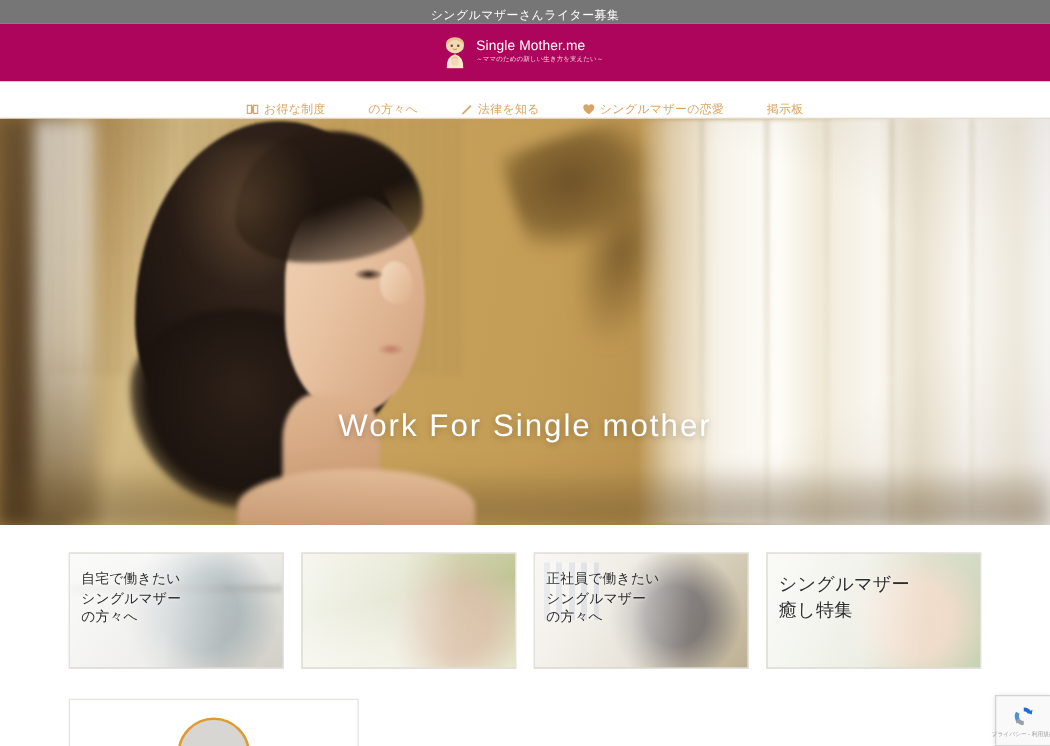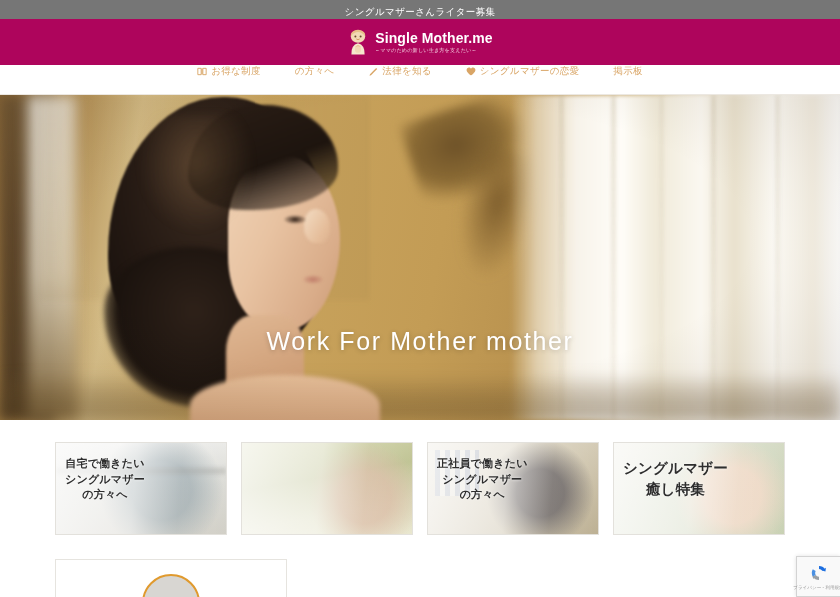--- a/index.html
+++ b/index.html
@@ -48,42 +48,42 @@
     flex: none;
   }
   .logo-text-wrap {
     display: flex;
     flex-direction: column;
     align-items: flex-start;
     line-height: 1;
   }
   .logo-title {
     color: #ffffff;
-    font-size: 14px;
-    font-weight: bold;
+    font-size: 11px;
+    font-weight: normal;
     letter-spacing: 0.1px;
     white-space: nowrap;
   }
   .logo-tagline {
     color: #f4cfe0;
     font-size: 5.4px;
     margin-top: 3px;
     letter-spacing: 0.1px;
     white-space: nowrap;
     transform: scale(0.96);
     transform-origin: left center;
   }
 
   
   .nav {
     height: 30px;
     background: #ffffff;
     border-bottom: 1px solid #ece8e2;
     display: flex;
-    align-items: flex-start;
+    align-items: flex-end;
     justify-content: center;
     gap: 0;
   }
   .nav-item {
     display: flex;
     align-items: center;
     gap: 4px;
     padding: 0 17px;
     color: #d9a566;
     font-size: 9.5px;
@@ -271,26 +271,25 @@
   .card-photo { position: absolute; inset: 0; }
   .card-wash {
     position: absolute; inset: 0;
     background: linear-gradient(95deg, rgba(255,255,255,.82) 0%, rgba(255,255,255,.62) 46%, rgba(255,255,255,.18) 72%, rgba(255,255,255,.05) 100%);
   }
   .card-label {
     position: absolute;
     left: 9px; top: 13px;
     color: #2e2e2e;
     font-size: 11px;
-    font-weight: bold;
+    font-weight: normal;
     line-height: 1.42;
     letter-spacing: .2px;
     text-shadow: 0 0 3px rgba(255,255,255,.85);
     white-space: pre-line;
-    text-align: center;
   }
   .card-label.big { font-size: 14.5px; line-height: 1.45; top: 15px; }
 
   
   .ph1 {
     background:
       radial-gradient(circle at 62% 52%, rgba(120,140,150,.55) 0 30px, rgba(255,255,255,0) 62px),
       linear-gradient(180deg, #e9e9e6 0%, #d8d8d2 48%, #cfcdc4 100%);
   }
   .ph1::after {
@@ -487,21 +486,21 @@
         <div class="nose"></div>
         <div class="bangs"></div>
         <div class="hair-sheen"></div>
         <div class="eye"></div>
         <div class="lips"></div>
         <div class="neck"></div>
         <div class="shoulder"></div>
       </div>
       <div class="hero-vignette"></div>
     </div>
-    <div class="hero-title">Work For Mother mother</div>
+    <div class="hero-title">Work For Single mother</div>
   </section>
 
   <section class="cards">
 
     <div class="card">
       <div class="card-photo ph1"></div>
       <div class="card-wash"></div>
       <div class="card-label">自宅で働きたい
 シングルマザー
 の方々へ</div>

